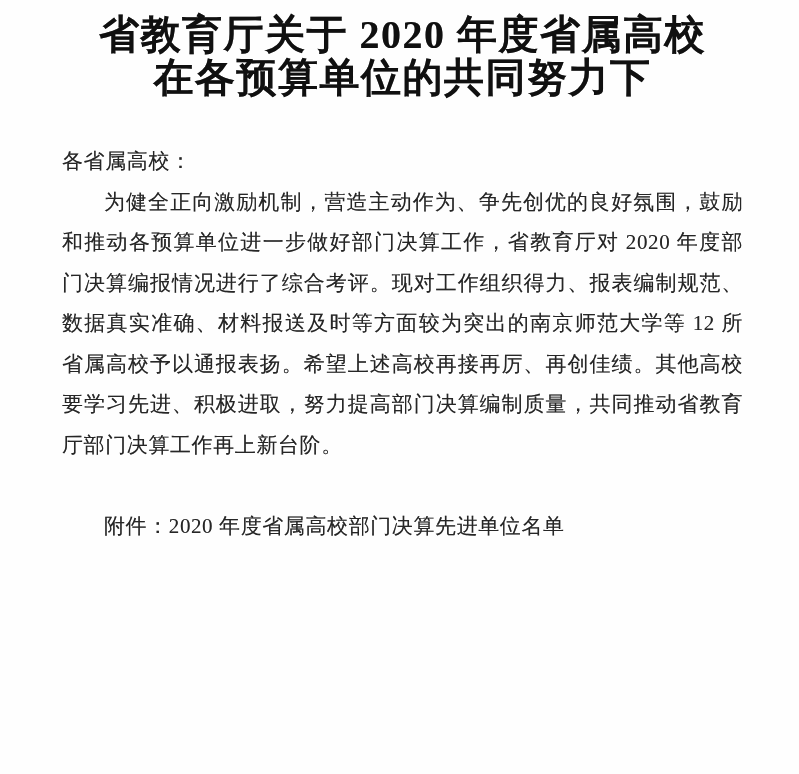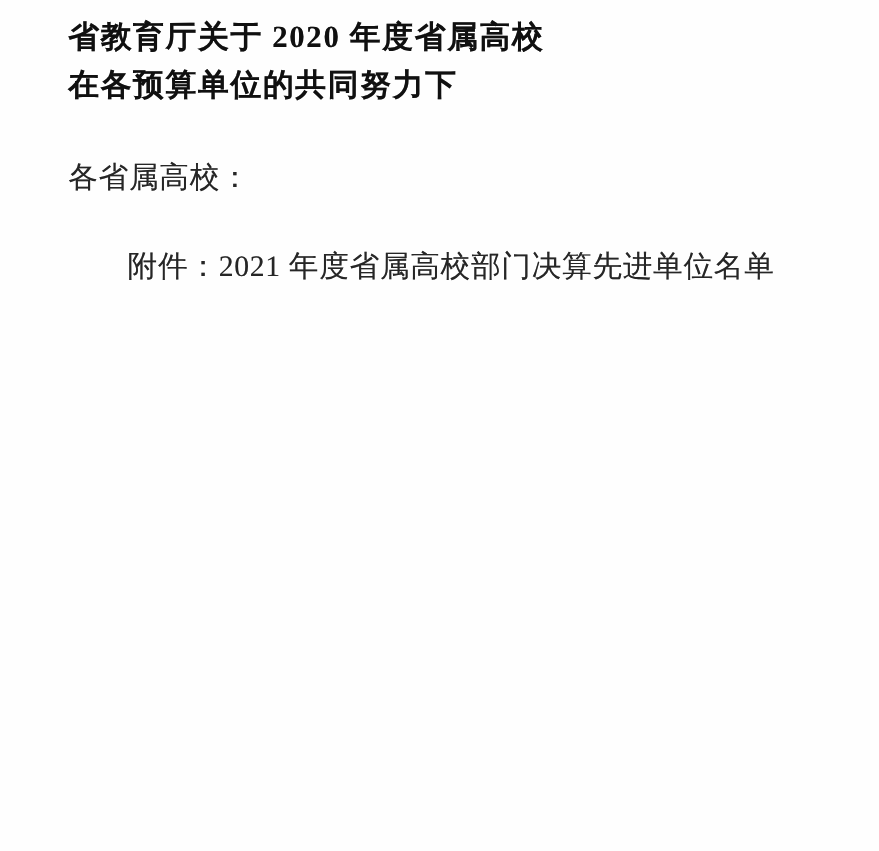--- a/index.html
+++ b/index.html
@@ -12,31 +12,32 @@
   }
   .page {
     position: relative;
     width: 799px;
     height: 774px;
     background: #fefefe;
     padding: 13px 56px 0 62px;
     color: #242424;
   }
   .doc-title {
+    text-align: center;
     font-weight: bold;
-    font-size: 28px;
+    font-size: 40px;
     line-height: 43px;
     letter-spacing: 1.5px;
     color: #101010;
     
     text-shadow: 0 0 0.6px rgba(20,20,20,0.55);
   }
   .doc-body {
     margin-top: 42px;
-    font-size: 27px;
+    font-size: 21px;
     line-height: 40.5px;
     letter-spacing: 0.6px;
     text-align: justify;
     text-justify: inter-ideograph;
     color: #262626;
     text-shadow: 0 0 0.5px rgba(40,40,40,0.45);
   }
   .salutation {
     text-indent: 0;
   }
@@ -55,17 +56,18 @@
 
   <h1 class="doc-title" style="color: rgb(16, 16, 16);">
     <span>省教育厅关于 2020 年度省属高校</span><br>
     <span>在各预算单位的共同努力下</span>
   </h1>
 
   <div class="doc-body" style="color: rgb(38, 38, 38);">
     <p class="salutation">各省属高校：</p>
 
 
+    <p class="para">为健全正向激励机制，营造主动作为、争先创优的良好氛围，鼓励和推动各预算单位进一步做好部门决算工作，省教育厅对 2020 年度部门决算编报情况进行了综合考评。现对工作组织得力、报表编制规范、数据真实准确、材料报送及时等方面较为突出的南京师范大学等 12 所省属高校予以通报表扬。希望上述高校再接再厉、再创佳绩。其他高校要学习先进、积极进取，努力提高部门决算编制质量，共同推动省教育厅部门决算工作再上新台阶。</p>
 
-    <p class="attachment">附件：2021 年度省属高校部门决算先进单位名单</p>
+    <p class="attachment">附件：2020 年度省属高校部门决算先进单位名单</p>
   </div>
 
 </div>
 
 </body></html>

